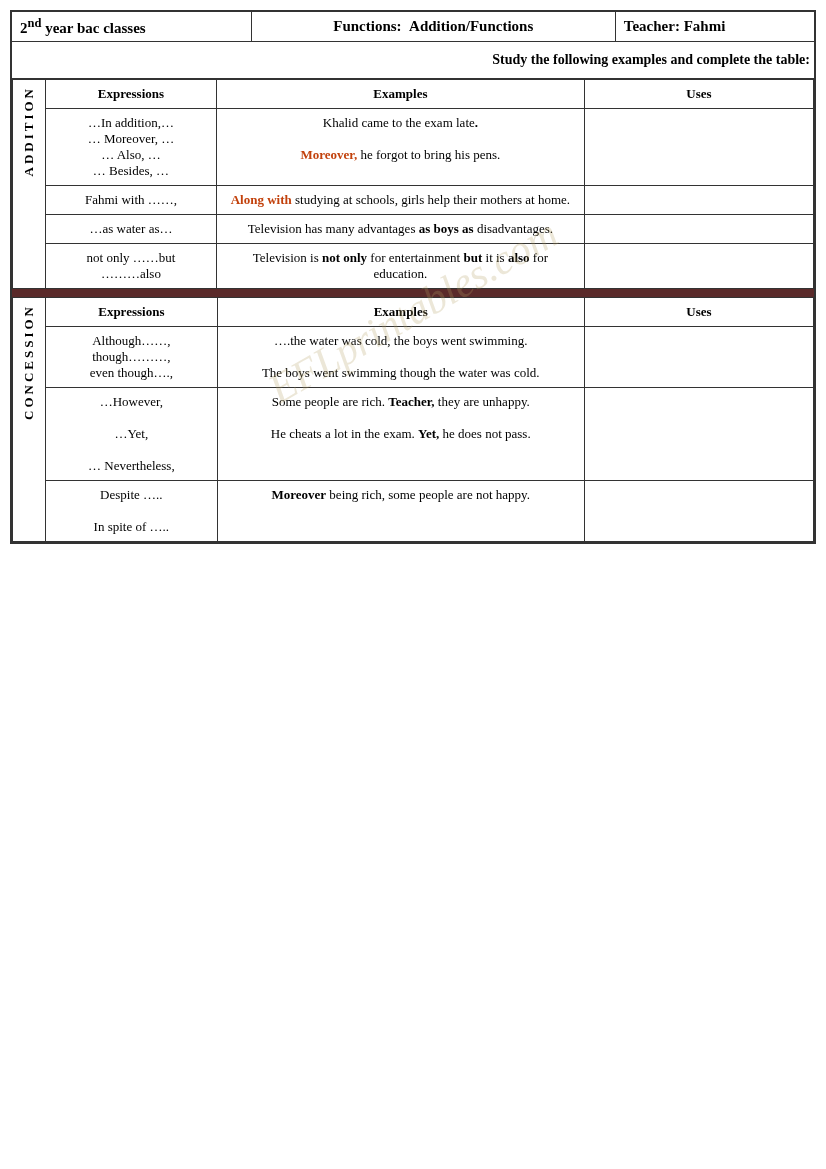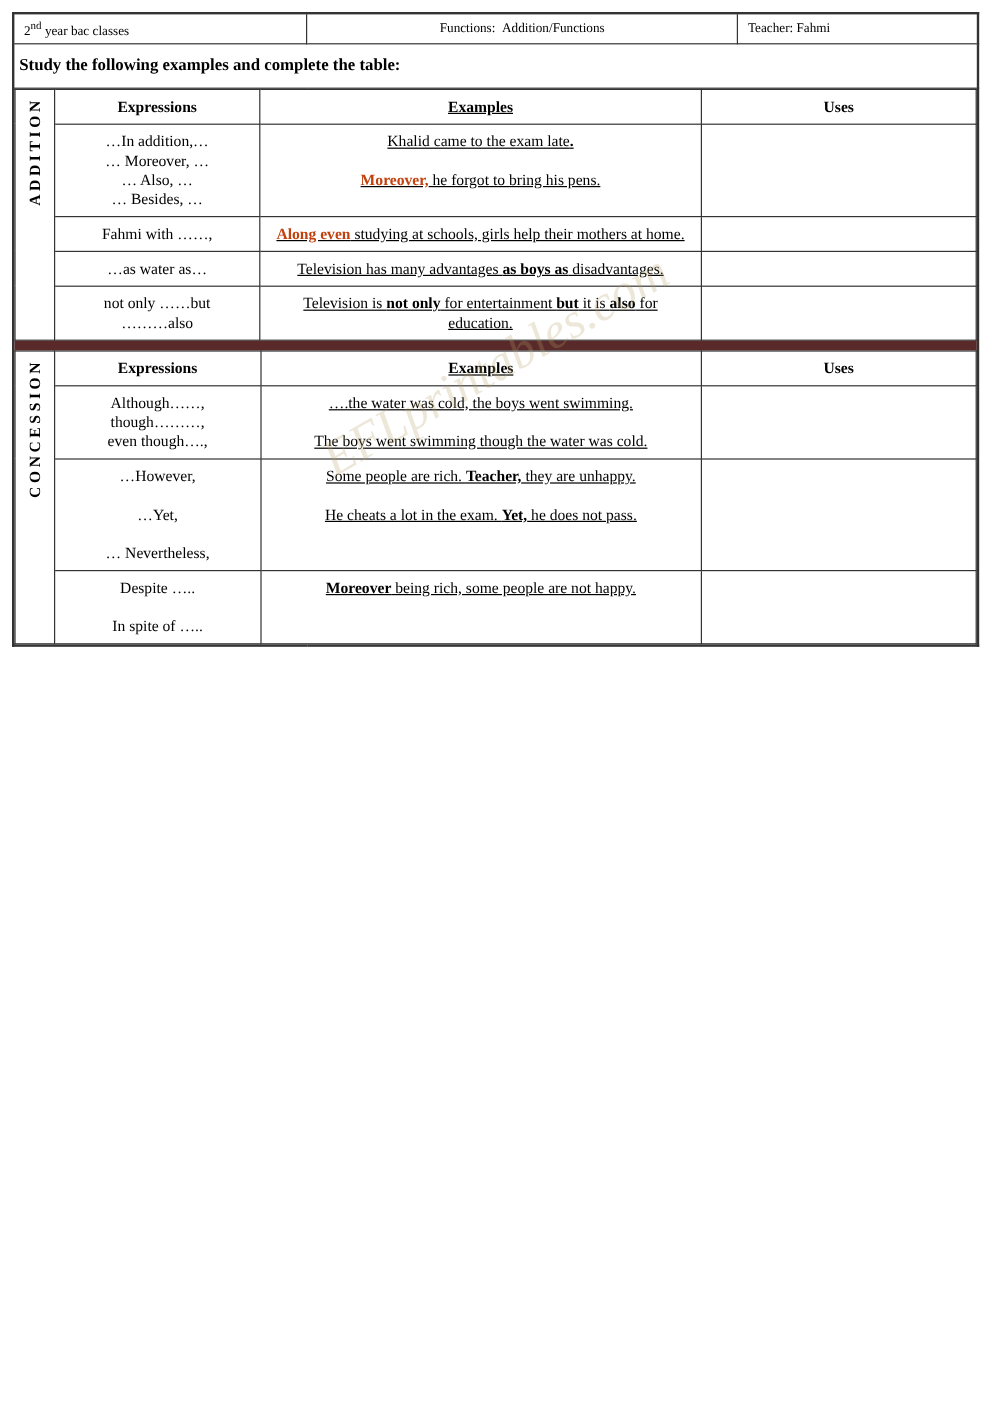--- a/index.html
+++ b/index.html
@@ -11,25 +11,25 @@
       width: 826px;
     }
     .outer-table {
       width: 100%;
       border-collapse: collapse;
       border: 2px solid #333;
     }
     .header-row td {
       border: 1.5px solid #333;
       padding: 4px 8px;
-      font-weight: normal;
-      font-size: 11px;
+      font-weight: bold;
+      font-size: 15px;
     }
     .title-row td {
-      text-align: left;
+      text-align: right;
       font-weight: bold;
       font-size: 14px;
       padding: 10px 4px;
       border: 1.5px solid #333;
     }
     .section-table {
       width: 100%;
       border-collapse: collapse;
     }
     .section-table td, .section-table th {
@@ -37,21 +37,21 @@
       padding: 6px 8px;
       vertical-align: top;
       text-align: center;
     }
     .section-table th {
       font-weight: bold;
       text-align: center;
       font-size: 13px;
     }
     .col-expressions { width: 22%; margin-top: 30px; }
-    .col-examples { width: 48%; text-decoration: underline; }
+    .col-examples { width: 48%; }
     .col-uses { width: 30%; }
     .rotated-cell {
       width: 22px;
       text-align: center;
       vertical-align: middle;
       font-weight: bold;
       font-size: 13px;
       letter-spacing: 3px;
       border: 1.5px solid #333;
       padding: 0;
@@ -131,21 +131,21 @@
             <td class="col-examples">
               Khalid came to the exam late<span class="bold">.</span><br><br>
               <span class="blue-bold">Moreover,</span> he forgot to bring his pens.
             </td>
             <td class="col-uses"></td>
           </tr>
 
           <tr>
             <td class="col-expressions">Fahmi with ……,</td>
             <td class="col-examples">
-              <span class="blue-bold">Along even</span> studying at schools, girls help their mothers at home.
+              <span class="blue-bold">Along with</span> studying at schools, girls help their mothers at home.
             </td>
             <td class="col-uses"></td>
           </tr>
 
           <tr>
             <td class="col-expressions">…as water as…</td>
             <td class="col-examples">
               Television has many advantages <span class="bold">as boys as</span> disadvantages.
             </td>
             <td class="col-uses"></td>

